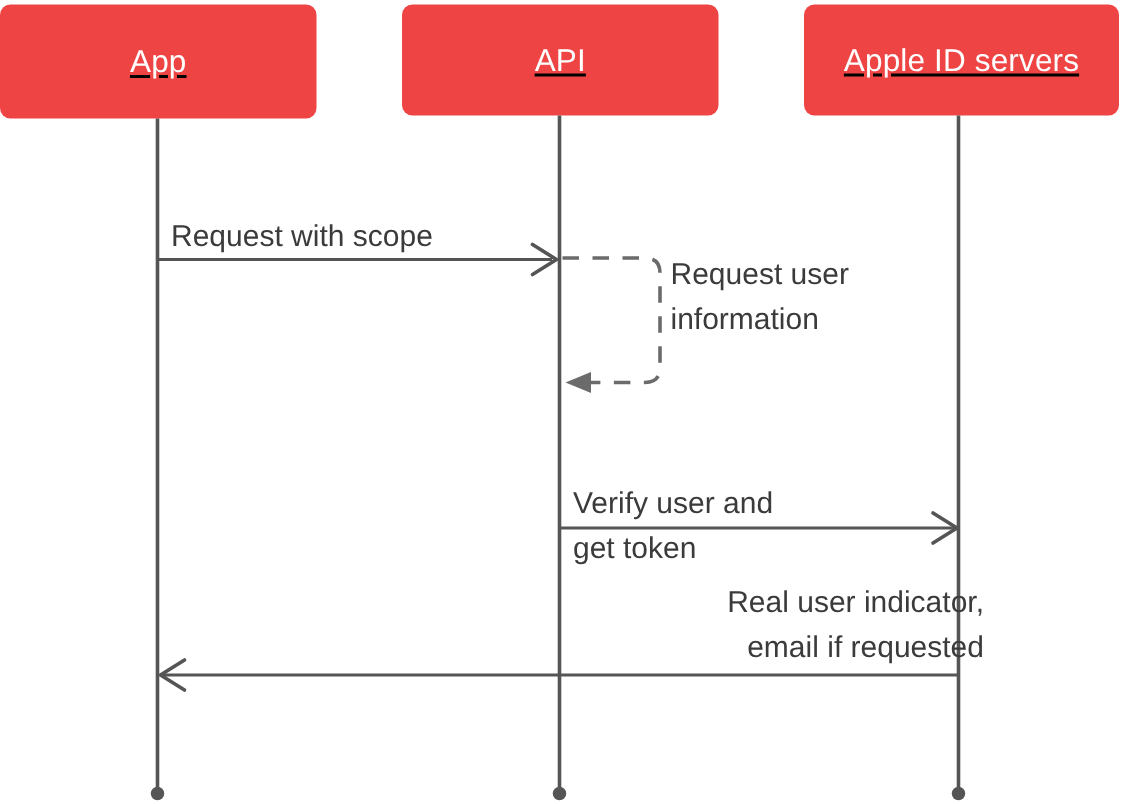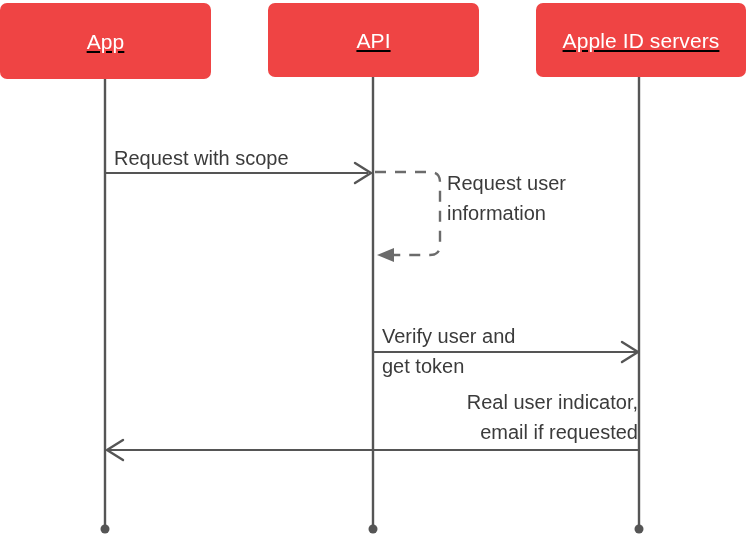--- a/index.html
+++ b/index.html
@@ -94,16 +94,16 @@
   </svg>
 
   <div class="msg-label" style="left:447px; top:168px;">Request user
 information</div>
 
   <div class="msg-label" style="left:114px; top:143px;">Request with scope</div>
 
   <div class="msg-label" style="left:382px; top:301px;margin-top:20px;">Verify user and
 get token</div>
 
-  <div class="msg-label right-align" style="left:338px; top:387px; width:300px;">Real user indicator,
+  <div class="msg-label right-align" style="left:356px; top:387px; width:300px;">Real user indicator,
 email if requested</div>
 
 </div>
 
 </body></html>

